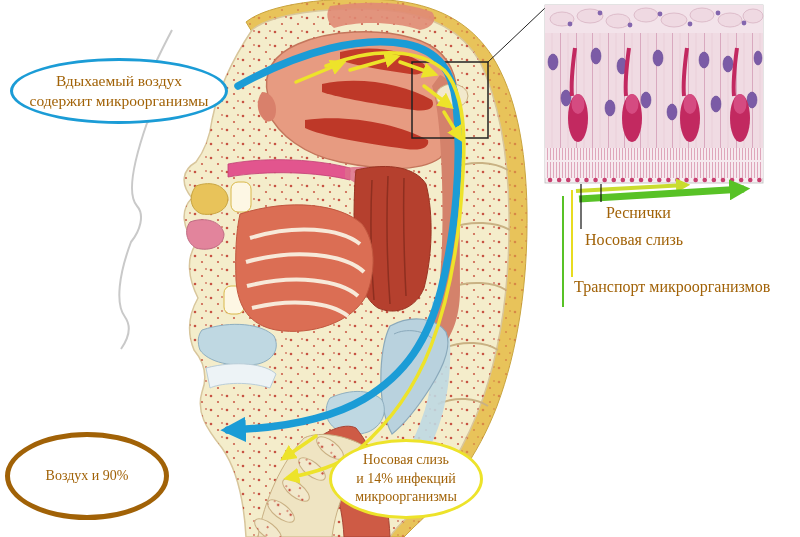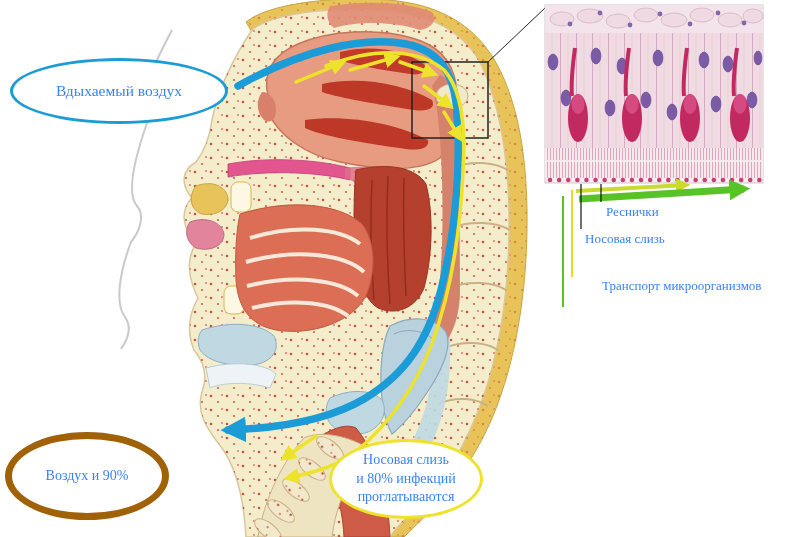--- a/index.html
+++ b/index.html
@@ -1,25 +1,25 @@
 <!DOCTYPE html>
 <html><head>
 <meta charset="utf-8">
 <style>
   html,body{margin:0;padding:0;background:#fff;}
   .stage{position:relative;width:800px;height:537px;background:#fff;overflow:hidden;
-         font-family:"Liberation Serif",serif;color:#3b82f6;}
+         font-family:"Liberation Serif",serif;color:#a16207;}
   .stage svg{position:absolute;left:0;top:0;}
   .callout{position:absolute;border-radius:50%;background:#fff;display:flex;flex-direction:column;
            justify-content:center;align-items:center;text-align:center;box-sizing:border-box;
            line-height:1.32;padding:0 8px;}
   .callout-blue{border:3px solid #1B9CD6;font-size:15.5px;}
-  .callout-green{border:7px solid #a16207;font-size:14px;}
+  .callout-green{border:5px solid #a16207;font-size:14px;}
   .callout-yellow{border:3px solid #EDE32A;font-size:14px;}
-  .lbl{position:absolute;font-size:13px;white-space:nowrap;}
+  .lbl{position:absolute;font-size:16px;white-space:nowrap;}
 </style>
 </head>
 <body>
 
 <div class="stage">
 
 <svg width="800" height="537" viewBox="0 0 800 537">
   <defs>
     <pattern id="speck" width="16" height="14" patternUnits="userSpaceOnUse">
       <circle cx="3" cy="4" r="1.3" fill="#C0392B" opacity="0.85"></circle>
@@ -208,29 +208,30 @@
       <path d="M400,62 L434,74" stroke-width="3.5" marker-end="url(#aYellow)"></path>
       <path d="M424,86 L450,106" stroke-width="3.5" marker-end="url(#aYellow)"></path>
       <path d="M444,112 L460,138" stroke-width="3.5" marker-end="url(#aYellow)"></path>
       <path d="M316,436 L284,458" stroke-width="3.5" marker-end="url(#aYellow)"></path>
     </g>
   </g>
 </svg>
 
 <div class="callout callout-blue" style="left:10px;top:58px;width:218px;height:66px;">
   <div>Вдыхаемый воздух</div>
+  <div>содержит микроорганизмы</div>
 </div>
 
 <div class="callout callout-green" style="left:5px;top:432px;width:164px;height:88px;">
   <div>Воздух и 90%</div>
 </div>
 
 <div class="callout callout-yellow" style="left:329px;top:439px;width:154px;height:80px;">
   <div>Носовая слизь</div>
-  <div>и 80% инфекций</div>
-  <div>проглатываются</div>
+  <div>и 14% инфекций</div>
+  <div>микроорганизмы</div>
 </div>
 
 <div class="lbl" style="left:606px;top:204px;">Реснички</div>
 <div class="lbl" style="left:585px;top:231px;">Носовая слизь</div>
-<div class="lbl" style="left:574px;top:278px;margin-left:28px;">Транспорт микроорганизмов</div>
+<div class="lbl" style="left:574px;top:278px;">Транспорт микроорганизмов</div>
 
 </div>
 
 </body></html>

